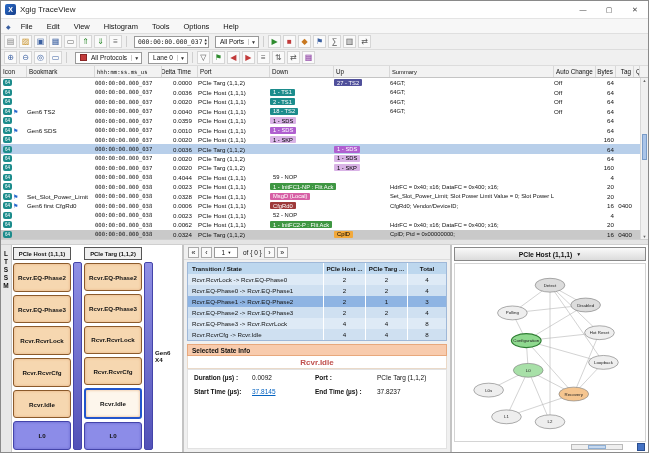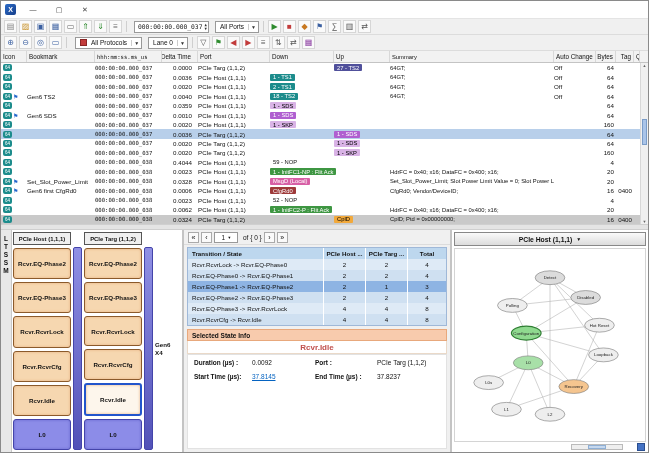--- a/index.html
+++ b/index.html
@@ -153,25 +153,36 @@
     background:#C6D8EE; border:1px solid #8FAFD4; }
   .navbox { width:8px; height:8px; background:#4472C4; border:1px solid #2A4E8E; }
 </style>
 </head>
 <body>
 
 <div class="win">
 
   <div class="titlebar">
     <span class="appicon">X</span>
+    <span class="title">Xgig TraceView</span>
     <span class="wbtn">—</span>
     <span class="wbtn">▢</span>
     <span class="wbtn">✕</span>
   </div>
 
+  <div class="menubar">
+    <span class="menugrip">◆</span>
+  <span class="menuitem">File</span>
+      <span class="menuitem">Edit</span>
+      <span class="menuitem">View</span>
+      <span class="menuitem">Histogram</span>
+      <span class="menuitem">Tools</span>
+      <span class="menuitem">Options</span>
+      <span class="menuitem">Help</span>
+    </div>
 
   <div class="toolbar">
     <span style="display:inline-flex;gap:2px">
         <span class="tbicon" style="color: rgb(122, 122, 122);">▤</span>
         <span class="tbicon" style="color: rgb(200, 146, 42);">▨</span>
         <span class="tbicon" style="color: rgb(58, 95, 160);">▣</span>
         <span class="tbicon" style="color: rgb(58, 95, 160);">▦</span>
         <span class="tbicon" style="color: rgb(102, 102, 102);">▭</span>
         <span class="tbicon" style="color: rgb(46, 139, 46);">⇑</span>
         <span class="tbicon" style="color: rgb(46, 139, 46);">⇓</span>

